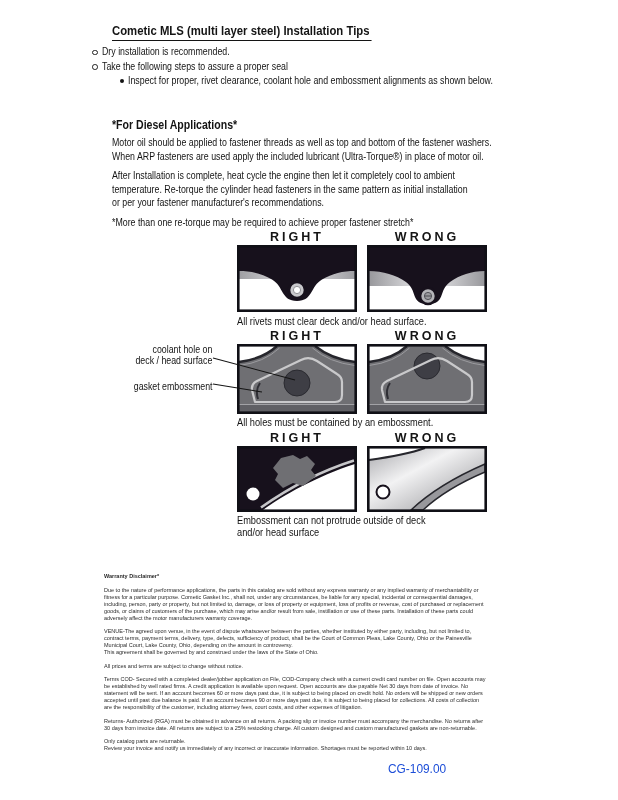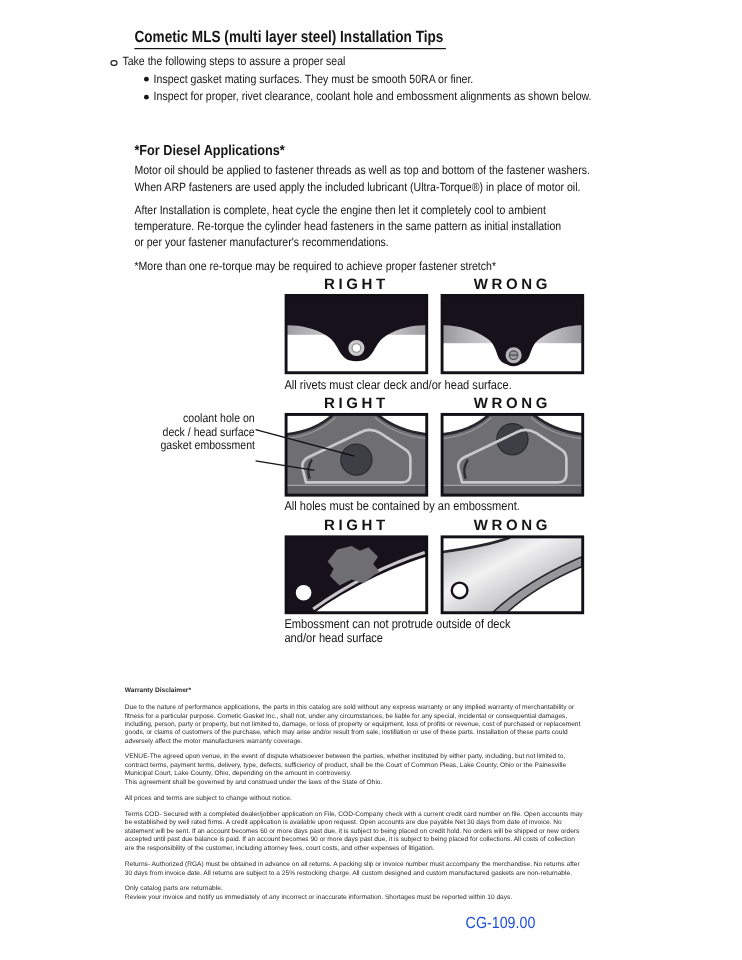--- a/index.html
+++ b/index.html
@@ -41,21 +41,21 @@
   .row1{left:237px;top:230px;}
   .row2{left:237px;top:329px;}
   .row3{left:237px;top:431px;}
   .cap1{left:237px;top:315px;}
   .cap2{left:237px;top:416px;}
   .cap3{left:237px;top:514px;width:240px;}
 
   
   .ann{font-size:10px;line-height:11px;text-align:right;width:116px;}
   .ann1{left:96px;top:344px;}
-  .ann2{left:96px;top:366px;text-align:right;}
+  .ann2{left:96px;top:381px;text-align:right;}
   .leaders{left:205px;top:352px;pointer-events:none;}
 
   
   .disclaimer{left:104px;top:573px;width:436px;font-size:5.5px;line-height:7px;color:#2b2b2b;}
   .disclaimer .dp{margin:0 0 6.5px 0;white-space:pre-line;}
   .disclaimer .dh{font-weight:bold;margin:0 0 6.5px 0;}
 
   
   .pagenum{left:388px;top:761px;font-size:13.5px;color:#1d4ed8;}
 </style>
@@ -64,25 +64,25 @@
 
 <div class="page">
 
   <div class="abs title">
     <span class="cond">Cometic MLS (multi layer steel) Installation Tips</span>
   </div>
 
   <div class="abs tips">
     <div class="tip-row lvl1">
       <span class="marker1"></span>
+      <span class="cond">Dry installation is recommended.</span>
+    </div>
+    <div class="tip-row lvl1">
+      <span class="marker1"></span>
       <span class="cond">Take the following steps to assure a proper seal</span>
-    </div>
-    <div class="tip-row lvl2">
-      <span class="marker2"></span>
-      <span class="cond">Inspect gasket mating surfaces.  They must be smooth 50RA or finer.</span>
     </div>
     <div class="tip-row lvl2">
       <span class="marker2"></span>
       <span class="cond">Inspect for proper, rivet clearance, coolant hole and embossment alignments as shown below.</span>
     </div>
   </div>
 
   <div class="abs para p1">
     <span class="cond">Motor oil should be applied to fastener threads as well as top and bottom of the fastener washers.
 When ARP fasteners are used apply the included lubricant (Ultra-Torque®) in place of motor oil.</span>

